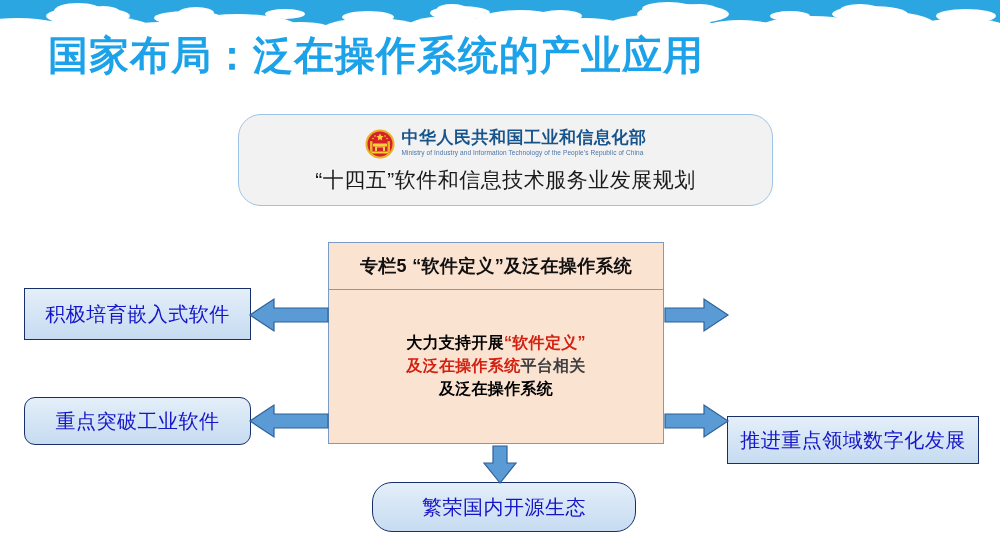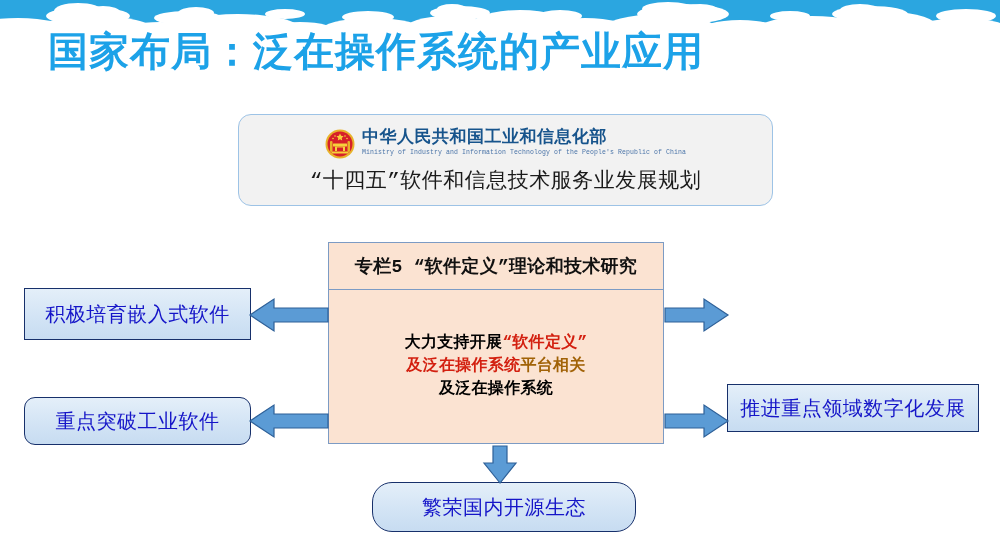--- a/index.html
+++ b/index.html
@@ -8,21 +8,20 @@
     height: 552px;
     background: #ffffff;
     font-family: "Liberation Sans", "DejaVu Sans", sans-serif;
     overflow: hidden;
   }
   #slide {
     position: relative;
     width: 1000px;
     height: 476px;
     background: #ffffff;
-    font-family: Liberation Mono, monospace;
   }
 
   
   #sky-banner {
     position: absolute;
     top: 0; left: 0;
     width: 1000px;
     height: 44px;
     overflow: hidden;
   }
@@ -43,21 +42,21 @@
 
   
   #ministry-box {
     position: absolute;
     left: 238px;
     top: 114px;
     width: 535px;
     height: 92px;
     background: #F2F2F2;
     border: 1.5px solid #9DC3E6;
-    border-radius: 13px;
+    border-radius: 23px;
     display: flex;
     flex-direction: column;
     align-items: center;
     justify-content: center;
     padding-top: 2px;
   }
   #ministry-header {
     display: flex;
     align-items: center;
     gap: 7px;
@@ -135,21 +134,21 @@
     align-items: center;
     justify-content: center;
     font-size: 20px;
     color: #1515C8;
     letter-spacing: 0.5px;
     white-space: nowrap;
   }
   #box-left-1  { left: 24px;  top: 288px; width: 227px; height: 52px; }
   #box-left-2  { left: 24px;  top: 397px; width: 227px; height: 48px; border-radius: 11px; }
   #box-right-1 { left: 727px; top: 287px; width: 252px; height: 50px; }
-  #box-right-2 { left: 727px; top: 384px; width: 252px; height: 48px; }
+  #box-right-2 { left: 727px; top: 416px; width: 252px; height: 48px; }
   #box-bottom  { left: 372px; top: 482px; width: 264px; height: 50px; border-radius: 20px; }
 
   
   .arrow { position: absolute; }
   .arrow svg { display: block; }
   #arrow-left-1  { left: 248px; top: 296px; }
   #arrow-left-2  { left: 248px; top: 402px; }
   #arrow-right-1 { left: 664px; top: 296px; }
   #arrow-right-2 { left: 664px; top: 402px; }
   #arrow-bottom  { left: 478px; top: 445px; }
@@ -223,23 +222,23 @@
       </svg>
       <div id="ministry-names">
         <div id="ministry-cn">中华人民共和国工业和信息化部</div>
         <div id="ministry-en">Ministry of Industry and Information Technology of the People's Republic of China</div>
       </div>
     </div>
     <div id="plan-title">“十四五”软件和信息技术服务业发展规划</div>
   </div>
 
   <div id="center-box">
-    <div id="center-header">专栏5 “软件定义”理论和技术研究</div>
+    <div id="center-header">专栏5 “软件定义”及泛在操作系统</div>
     <div id="center-body">
-      <div id="center-body-text"><span style="color: rgb(0, 0, 0);">大力支持开展</span><span style="color: rgb(211, 32, 16);">“软件定义”</span><br><span style="color: rgb(211, 32, 16); margin-top: 32px;">及泛在操作系统</span><span style="color: #a16207;">平台相关</span><br><span style="color: rgb(0, 0, 0);">及泛在操作系统</span></div>
+      <div id="center-body-text"><span style="color: rgb(0, 0, 0);">大力支持开展</span><span style="color: rgb(211, 32, 16);">“软件定义”</span><br><span style="color: rgb(211, 32, 16); margin-top: 32px;">及泛在操作系统</span><span style="color: #404040;">平台相关</span><br><span style="color: rgb(0, 0, 0);">及泛在操作系统</span></div>
     </div>
   </div>
 
   <div class="label-box" id="box-left-1">积极培育嵌入式软件</div>
   <div class="label-box" id="box-left-2">重点突破工业软件</div>
 
   <div class="label-box" id="box-right-2">推进重点领域数字化发展</div>
 
   <div class="label-box" id="box-bottom">繁荣国内开源生态</div>
 

